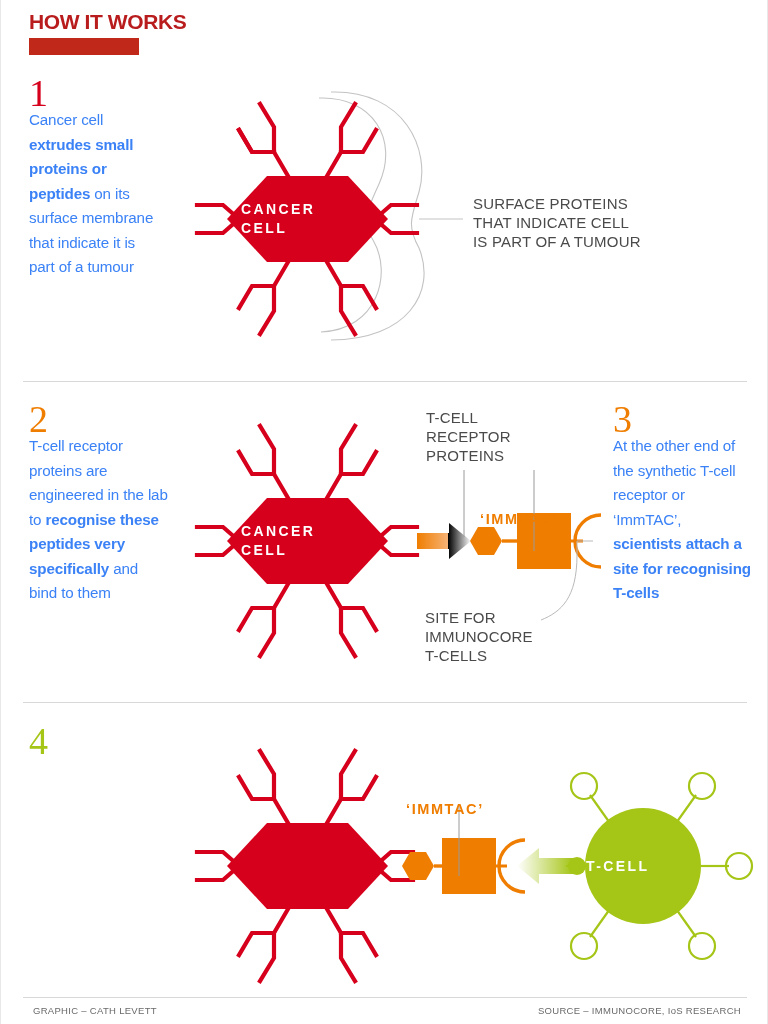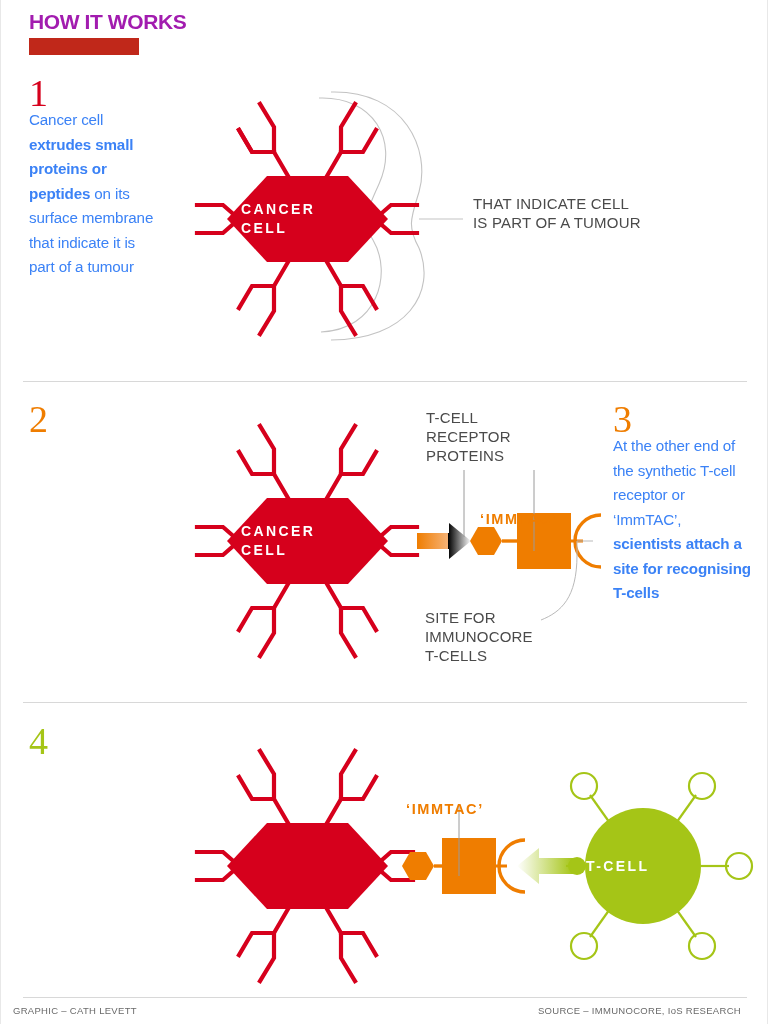--- a/index.html
+++ b/index.html
@@ -23,21 +23,21 @@
   }
 
   
   .header-title {
     position: absolute;
     left: 28px;
     top: 10px;
     font-size: 21px;
     font-weight: bold;
     letter-spacing: -0.4px;
-    color: #a21caf;
+    color: #b91c1c;
   }
   .header-rule {
     position: absolute;
     left: 28px;
     top: 38px;
     width: 110px;
     height: 17px;
     background: #c0281a;
   }
 
@@ -103,21 +103,21 @@
   }
 
   
   .footer-txt {
     position: absolute;
     top: 1005px;
     font-size: 9.5px;
     color: #6a6a6a;
     letter-spacing: 0.3px;
   }
-  #footer-left  { left: 12px; }
+  #footer-left  { left: 32px; }
   #footer-right { right: 26px; }
 
   svg { position: absolute; left: 0; top: 0; overflow: visible; }
 </style>
 </head>
 <body>
 
 <div id="page">
 
   <div class="header-title">HOW IT WORKS</div>
@@ -163,25 +163,27 @@
 
     <polygon points="266,176 347,176 387,219 347,262 266,262 226,219" fill="#d6001c"></polygon>
   </svg>
 
   <div class="shape-label" style="left:240px; top:200px; width:134px;">
     <span>CANCER</span><br>
     <span>CELL</span>
   </div>
 
   <div class="callout" style="left:472px; top:194px; width:230px;">
+    <div>SURFACE PROTEINS</div>
     <div>THAT INDICATE CELL</div>
     <div>IS PART OF A TUMOUR</div>
   </div>
 
   <div class="step-num num-orange" style="left:28px; top:400px;">2</div>
+  <div class="copy" id="copy2" style="left:28px; top:434px; width:140px;"><span>T-cell receptor proteins are engineered in the lab to </span><b>recognise these peptides very specifically</b><span> and bind to them</span></div>
 
   <svg id="diagram2" width="768" height="1024" style="position:absolute; left:0; top:0; pointer-events:none;">
     <defs>
       <linearGradient id="arrowFadeOrange" x1="1" y1="0" x2="0" y2="0">
         <stop offset="0%" stop-color="#ffffff" stop-opacity="1"></stop>
         <stop offset="42%" stop-color="#f5a martial" stop-opacity="1"></stop>
         <stop offset="42%" stop-color="#f6b377" stop-opacity="1"></stop>
         <stop offset="100%" stop-color="#ef7d00" stop-opacity="1"></stop>
       </linearGradient>
     </defs>

